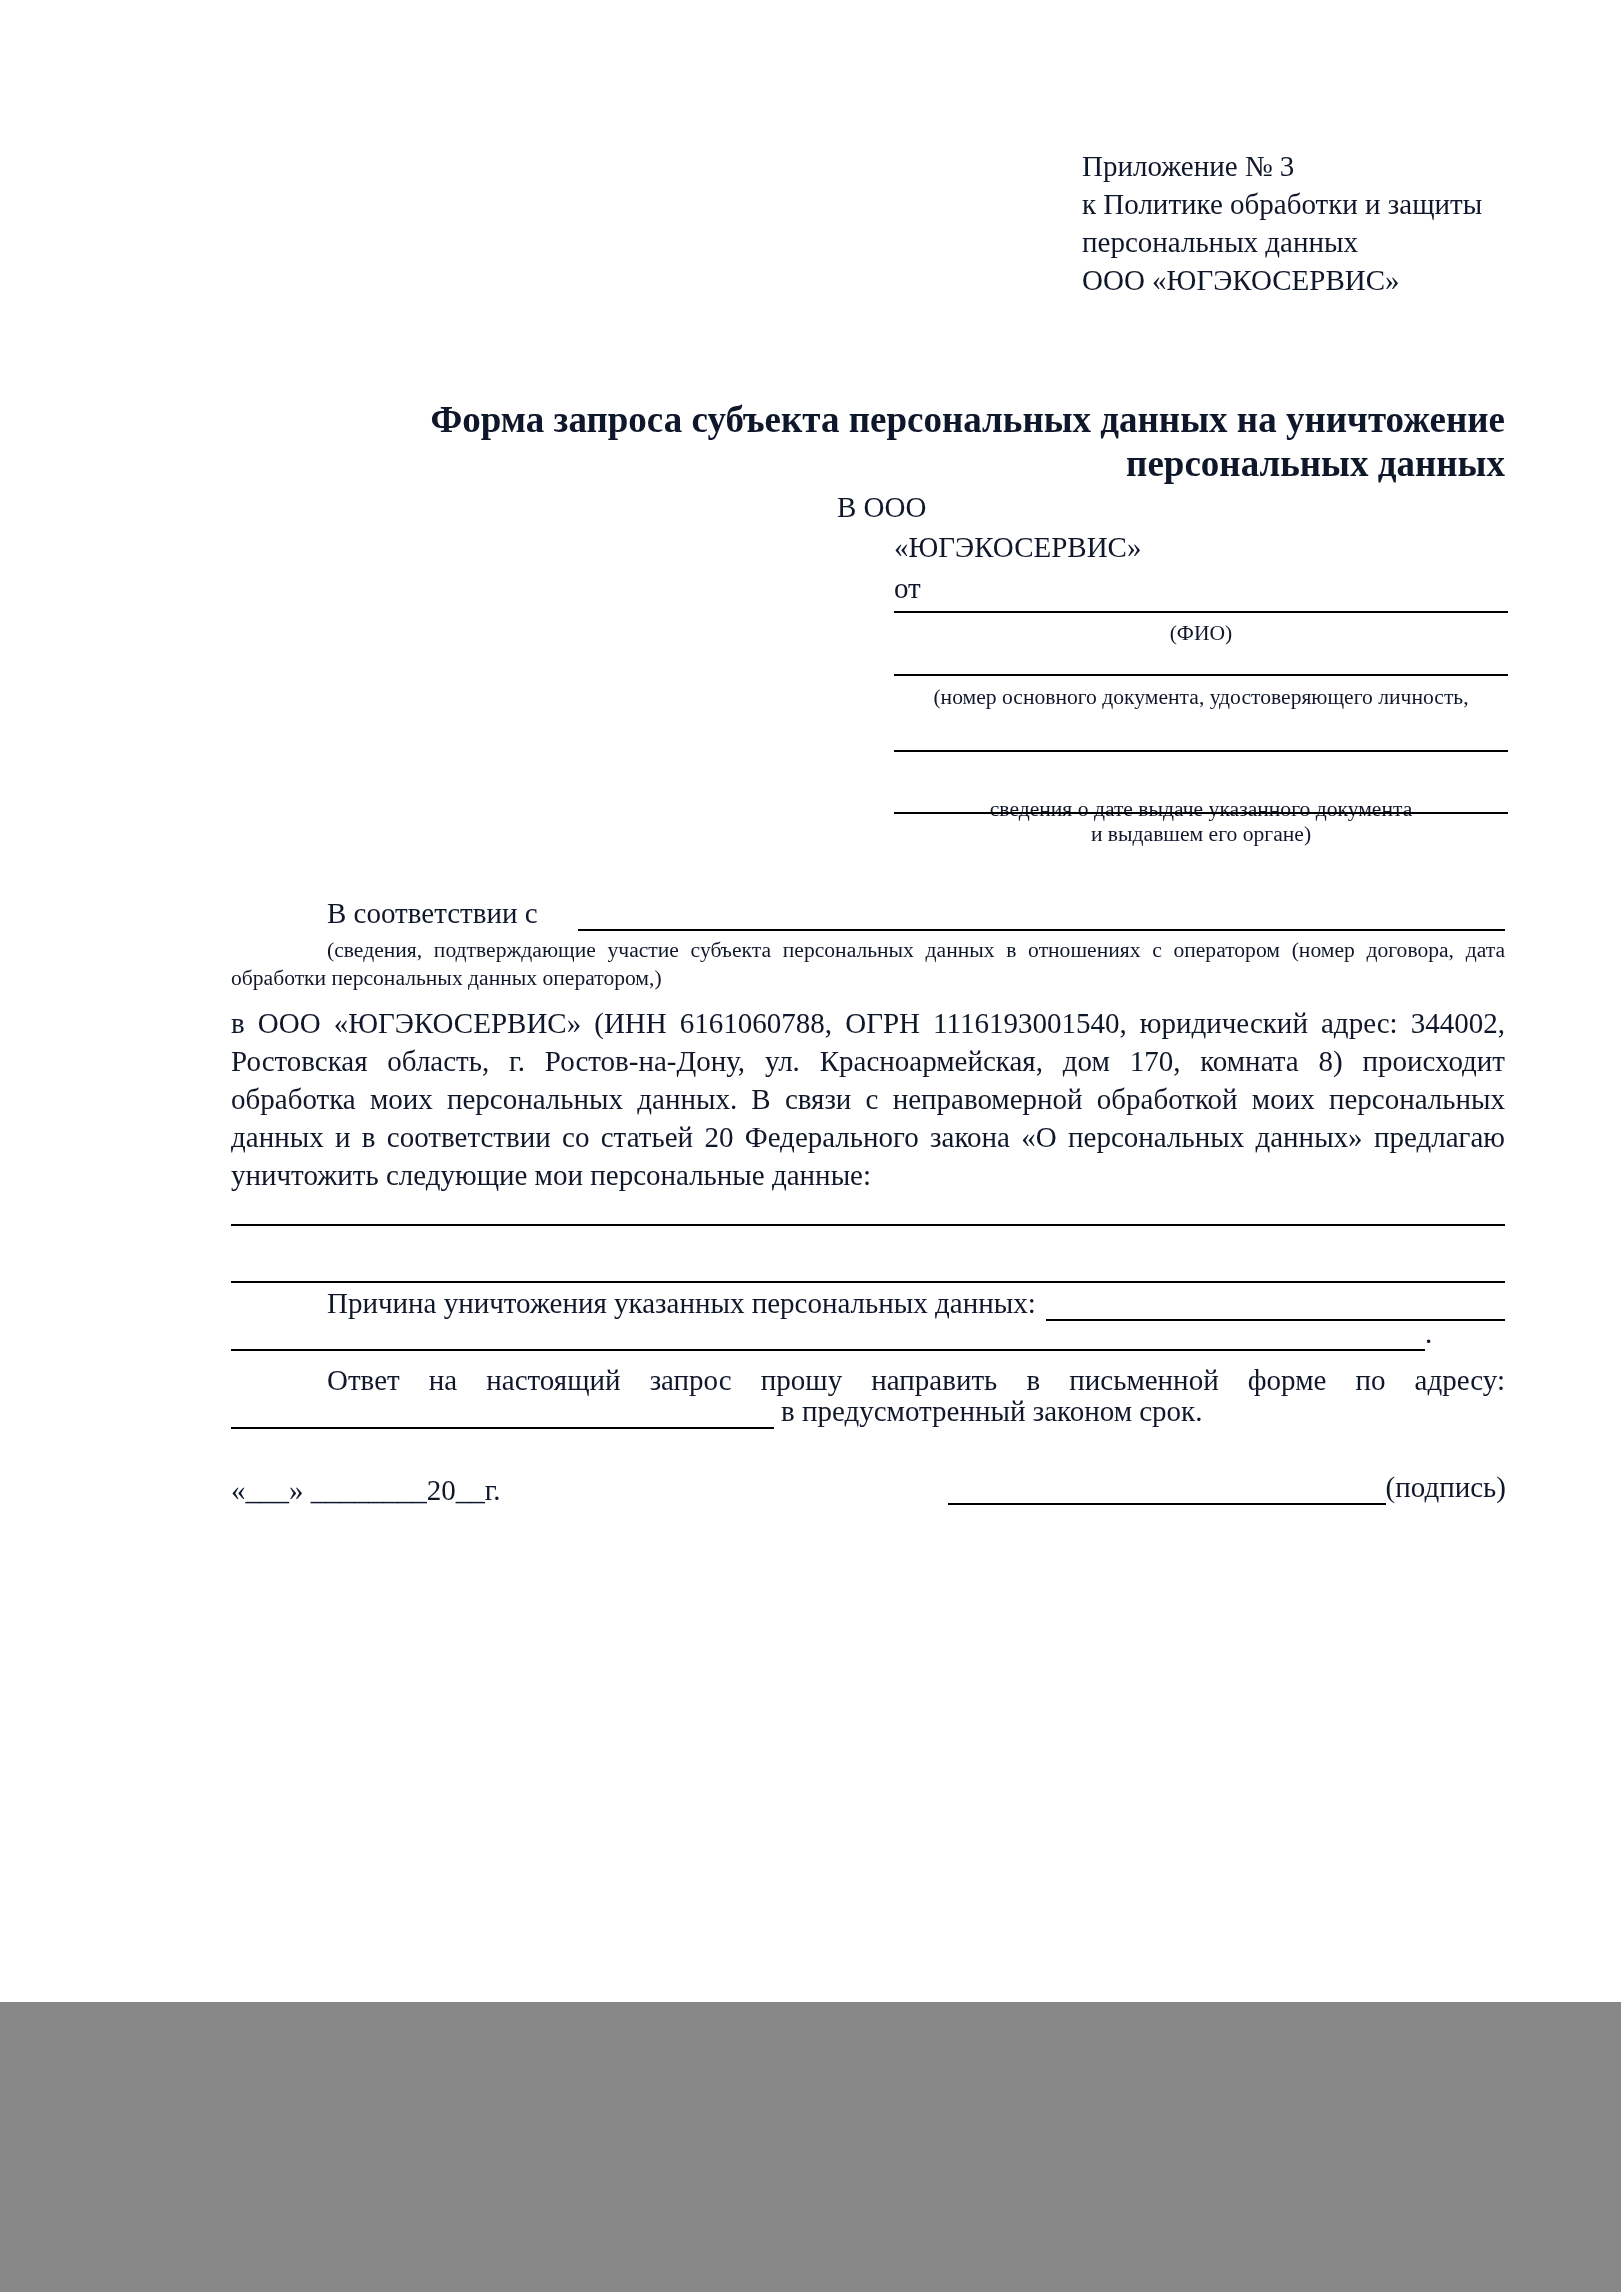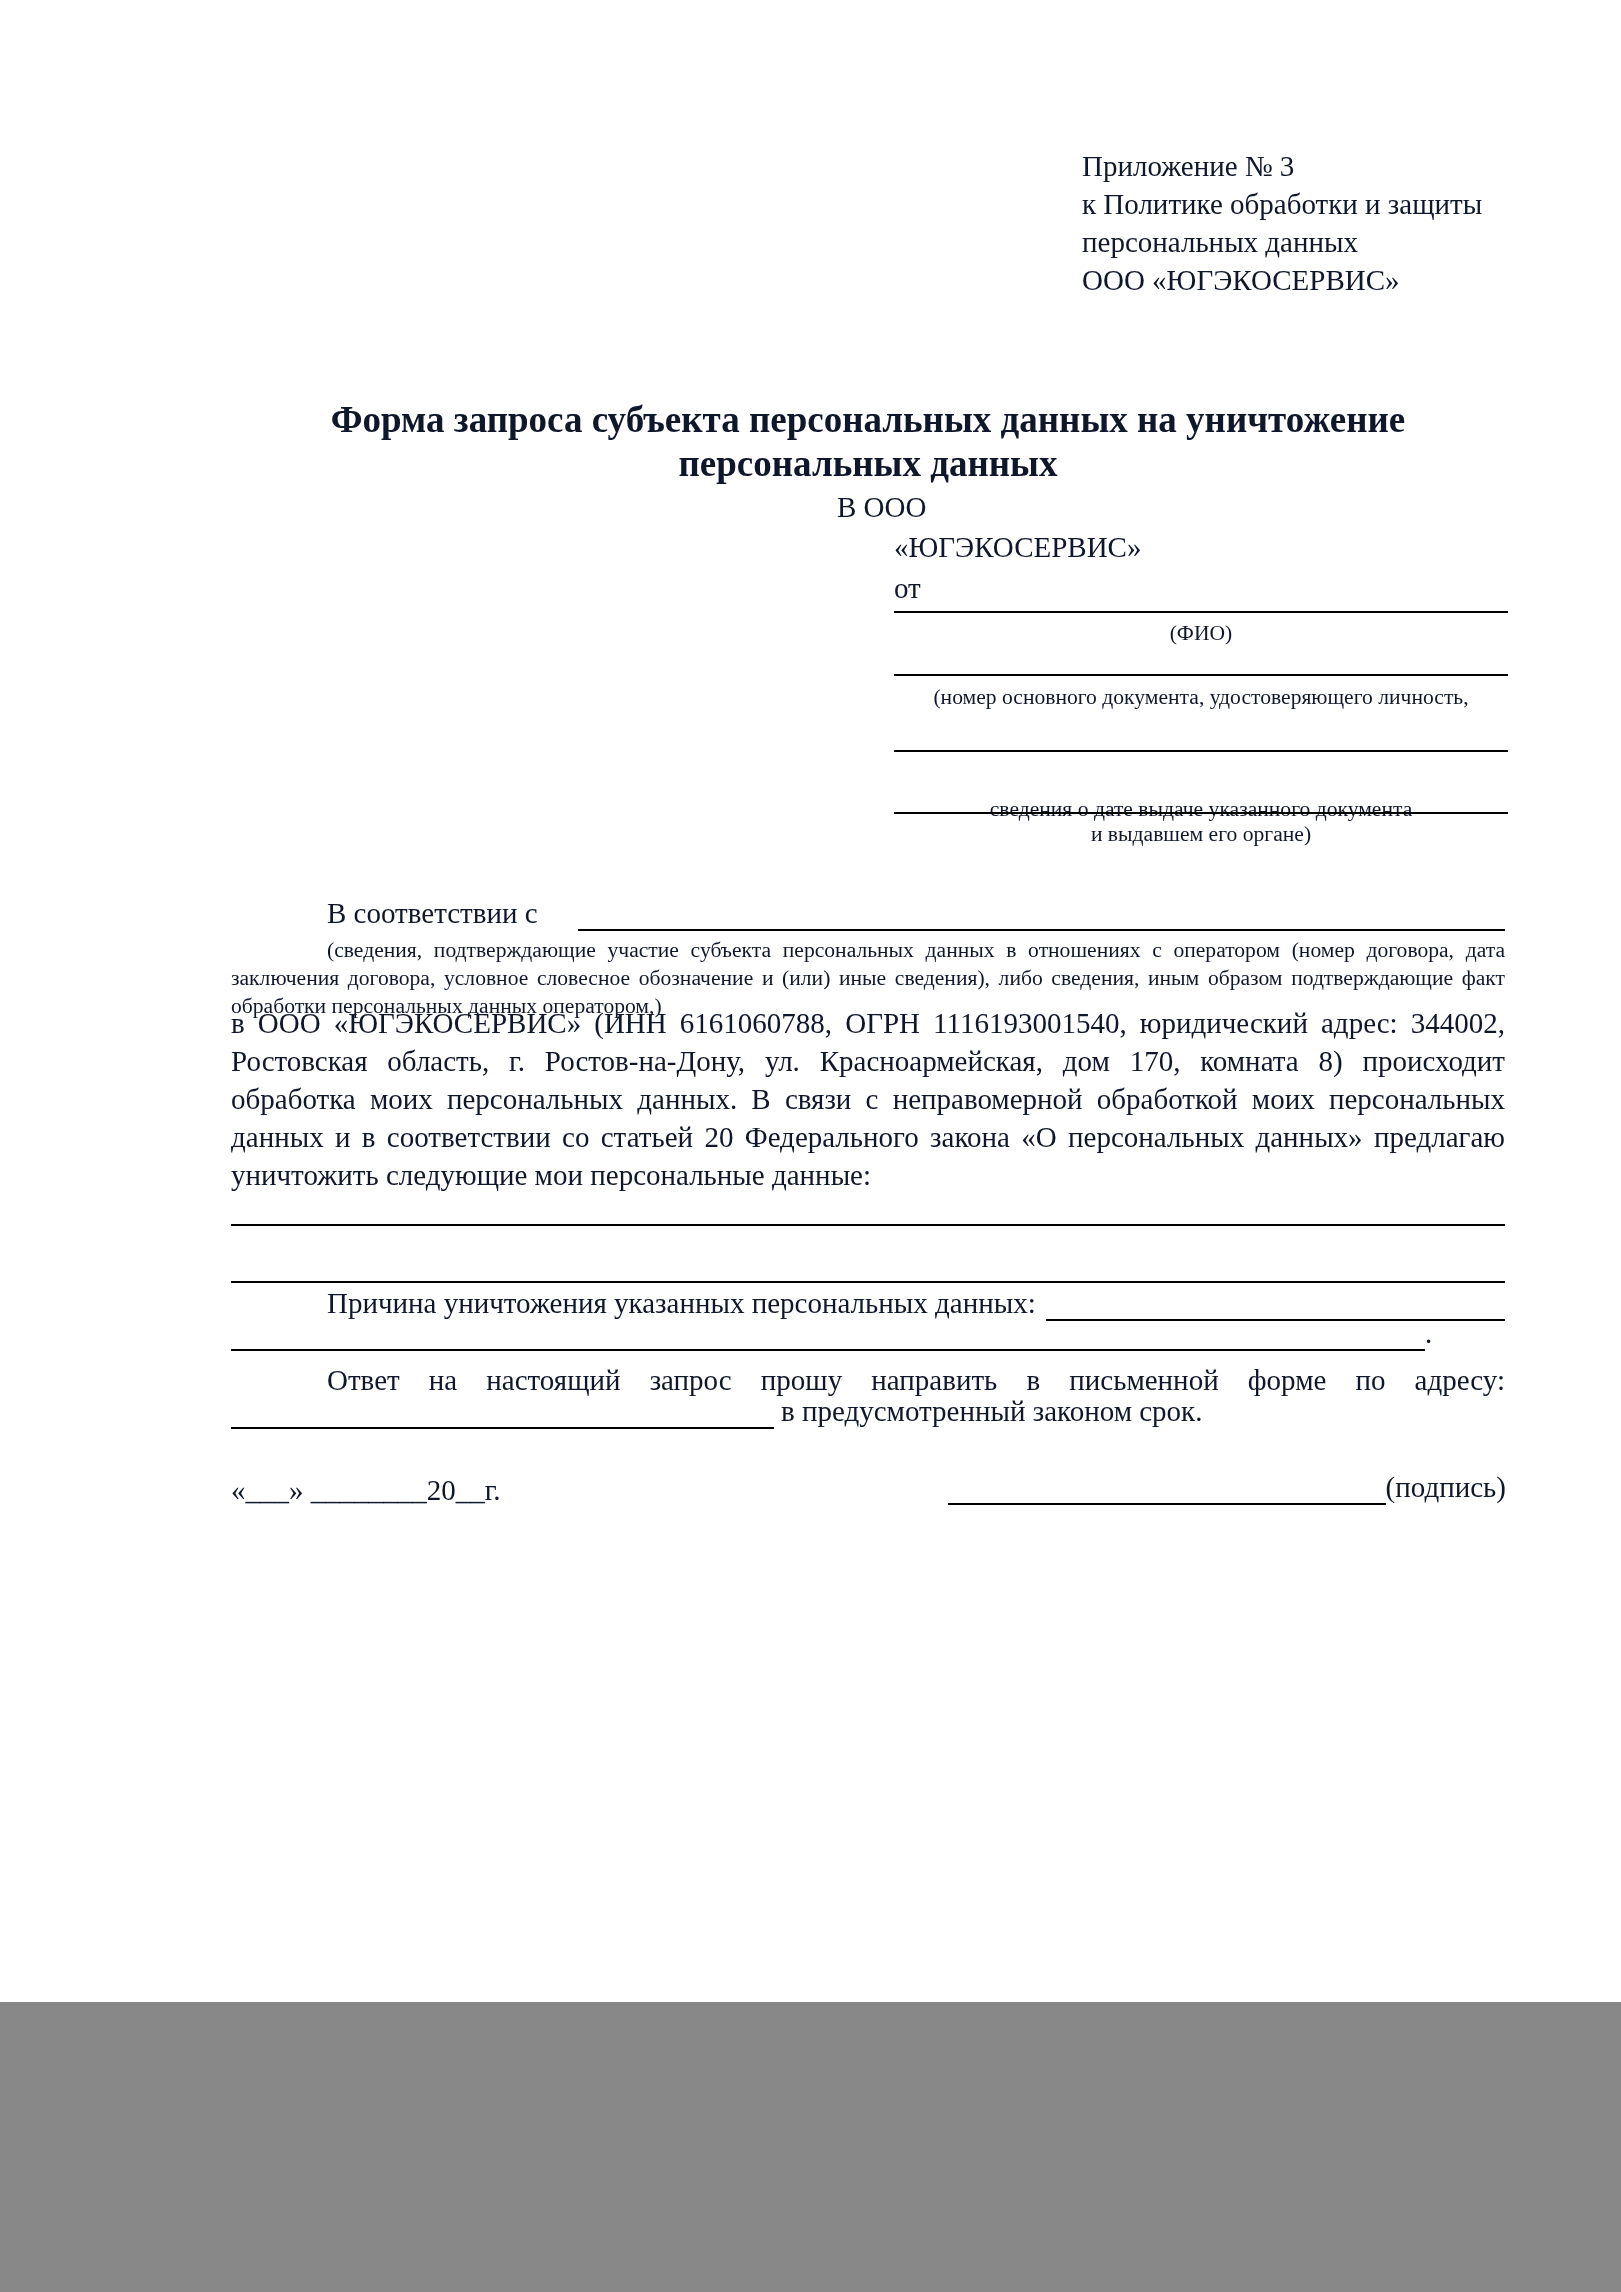--- a/index.html
+++ b/index.html
@@ -38,21 +38,21 @@
 
 <div class="page">
 
   <div class="abs hdr" style="left:1082px;top:147px;width:451px;">
     <div>Приложение № 3</div>
     <div>к Политике обработки и защиты</div>
     <div>персональных данных</div>
     <div>ООО «ЮГЭКОСЕРВИС»</div>
   </div>
 
-  <div class="abs title" style="left:231px;top:398px;width:1274px;">
+  <div class="abs title" style="left:231px;top:398px;width:1274px;text-align:right;">
     <div>Форма запроса субъекта персональных данных на уничтожение</div>
     <div>персональных данных</div>
   </div>
 
   <div class="abs t30" style="left:837px;top:490px;">В ООО</div>
   <div class="abs t30" style="left:894px;top:530px;">«ЮГЭКОСЕРВИС»</div>
   <div class="abs t30" style="left:894px;top:571px;">от</div>
 
   <div class="abs fill-line" style="left:894px;top:611px;width:614px;"></div>
   <div class="abs cap" style="left:894px;top:620px;width:614px;">(ФИО)</div>
@@ -64,21 +64,20 @@
   <div class="abs cap" style="left:894px;top:760px;width:614px;margin-top:36px;">сведения о дате выдаче указанного документа</div>
 
   <div class="abs fill-line" style="left:894px;top:812px;width:614px;"></div>
   <div class="abs cap" style="left:894px;top:821px;width:614px;">и выдавшем его органе)</div>
 
   <div class="abs t30" style="left:327px;top:896px;">В соответствии с</div>
   <div class="abs fill-line" style="left:578px;top:929px;width:927px;"></div>
 
   <div class="abs note" style="left:231px;top:936px;width:1274px;">
     <div class="j indent">(сведения, подтверждающие участие субъекта персональных данных в отношениях с оператором (номер договора, дата</div>
-    <div class="j">заключения договора, условное словесное обозначение и (или) иные сведения), либо сведения, иным образом подтверждающие факт</div>
     <div>обработки персональных данных оператором,)</div>
   </div>
 
   <div class="abs body-par" style="left:231px;top:1004px;width:1274px;">в ООО «ЮГЭКОСЕРВИС» (ИНН 6161060788, ОГРН 1116193001540, юридический адрес: 344002, Ростовская область, г. Ростов-на-Дону, ул. Красноармейская, дом 170, комната 8) происходит обработка моих персональных данных. В связи с неправомерной обработкой моих персональных данных и в соответствии со статьей 20 Федерального закона «О персональных данных» предлагаю уничтожить следующие мои персональные данные:</div>
 
   <div class="abs fill-line" style="left:231px;top:1224px;width:1274px;"></div>
   <div class="abs fill-line" style="left:231px;top:1281px;width:1274px;"></div>
 
   <div class="abs row" style="left:231px;top:1288px;width:1274px;height:33px;text-align:right;">
     <span class="t30 indent">Причина уничтожения указанных персональных данных:</span>

